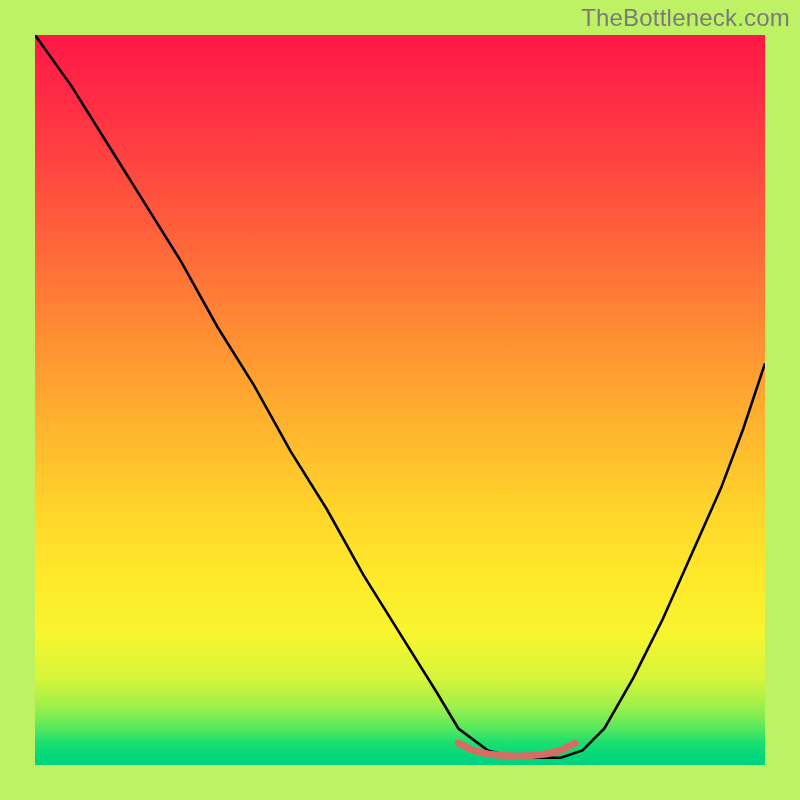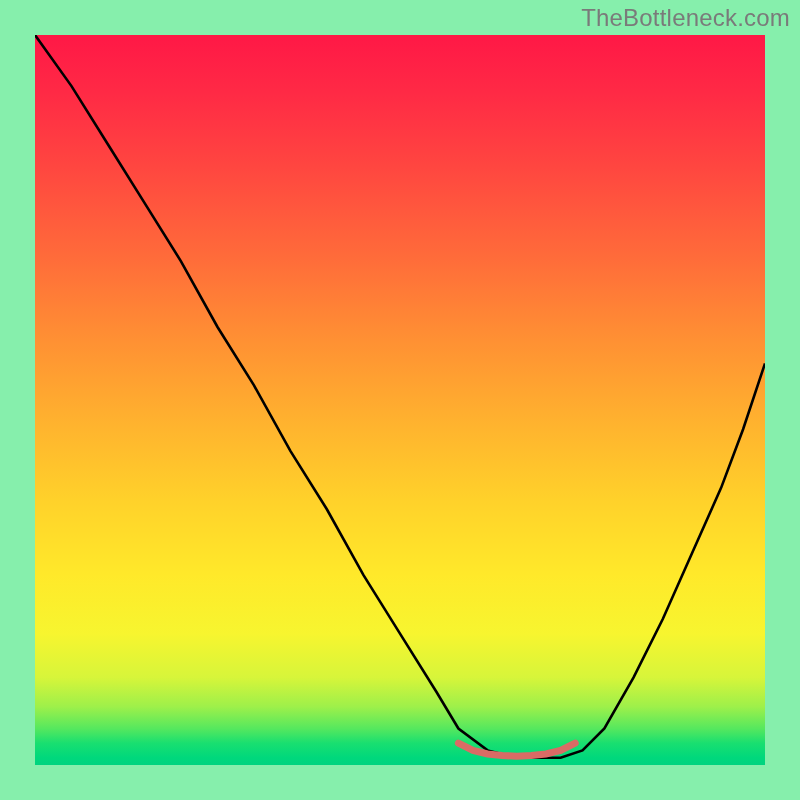--- a/index.html
+++ b/index.html
@@ -8,21 +8,21 @@
     width: 800px;
     height: 800px;
     background: #000;
     font-family: Arial, Helvetica, sans-serif;
     overflow: hidden;
   }
   .frame {
     position: relative;
     width: 800px;
     height: 800px;
-    background: #86efac;
+    background: #bef264;
   }
   .watermark {
     position: absolute;
     top: 4px;
     right: 10px;
     color: #7a7a7a;
     font-size: 24px;
     font-weight: 500;
     letter-spacing: 0.2px;
     z-index: 20;

